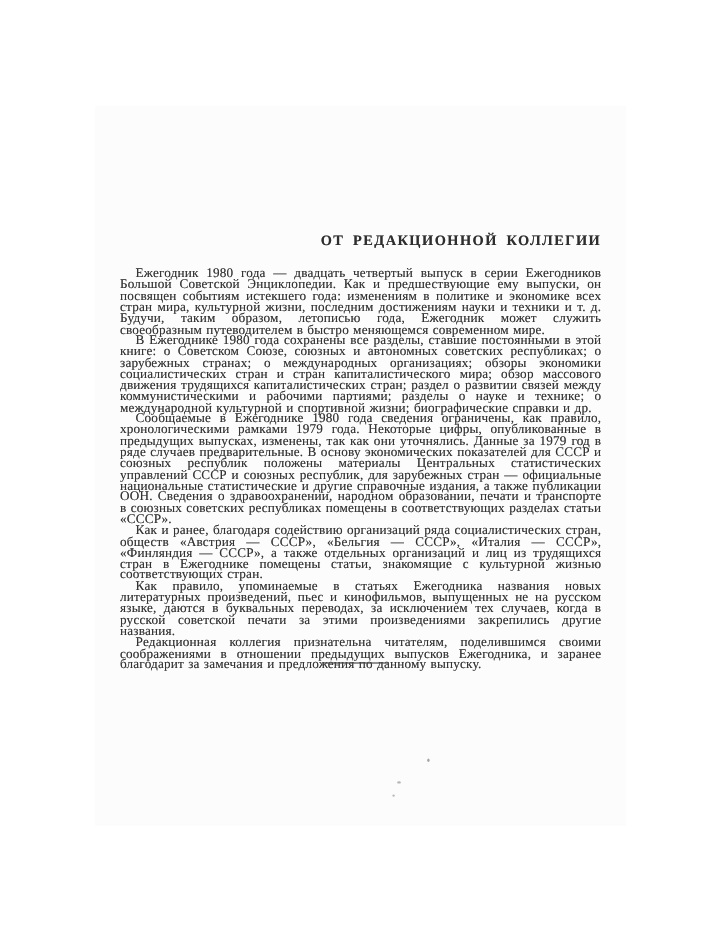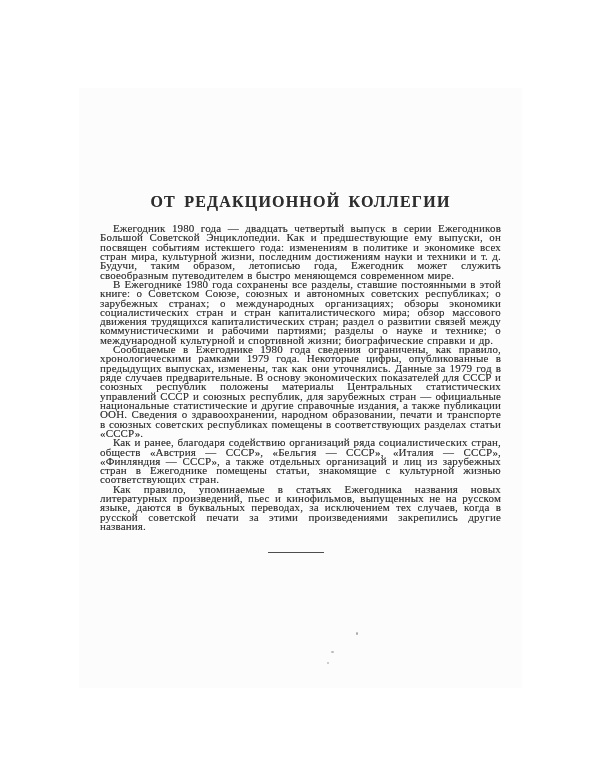--- a/index.html
+++ b/index.html
@@ -21,22 +21,22 @@
     width: 443px;
     height: 600px;
     background: #fcfcfc;
   }
   .page-title {
     position: absolute;
     left: 100px;
     top: 193px;
     width: 401px;
     margin: 0;
-    text-align: center;
-    font-size: 16px;
+    text-align: right;
+    font-size: 12px;
     font-weight: 700;
     letter-spacing: 1.2px;
     word-spacing: 3px;
     color: #2e2e2e;
     text-shadow: 0 0 0.4px rgba(46,46,46,0.55);
     white-space: nowrap;
   }
   .article-body {
     position: absolute;
     left: 100px;
@@ -77,22 +77,23 @@
 
 <div>
   <div class="page-tint"></div>
 
   <h1 class="page-title">ОТ РЕДАКЦИОННОЙ КОЛЛЕГИИ</h1>
 
   <div class="article-body">
     <p>Ежегодник 1980 года — двадцать четвертый выпуск в серии Ежегодников Большой Советской Энциклопедии. Как и предшествующие ему выпуски, он посвящен событиям истекшего года: изменениям в политике и экономике всех стран мира, культурной жизни, последним достижениям науки и техники и т. д. Будучи, таким образом, летописью года, Ежегодник может служить своеобразным путеводителем в быстро меняющемся современном мире.</p>
     <p>В Ежегоднике 1980 года сохранены все разделы, ставшие постоянными в этой книге: о Советском Союзе, союзных и автономных советских республиках; о зарубежных странах; о международных организациях; обзоры экономики социалистических стран и стран капиталистического мира; обзор массового движения трудящихся капиталистических стран; раздел о развитии связей между коммунистическими и рабочими партиями; разделы о науке и технике; о международной культурной и спортивной жизни; биографические справки и др.</p>
     <p>Сообщаемые в Ежегоднике 1980 года сведения ограничены, как правило, хронологическими рамками 1979 года. Некоторые цифры, опубликованные в предыдущих выпусках, изменены, так как они уточнялись. Данные за 1979 год в ряде случаев предварительные. В основу экономических показателей для СССР и союзных республик положены материалы Центральных статистических управлений СССР и союзных республик, для зарубежных стран — официальные национальные статистические и другие справочные издания, а также публикации ООН. Сведения о здравоохранении, народном образовании, печати и транспорте в союзных советских республиках помещены в соответствующих разделах статьи «СССР».</p>
-    <p>Как и ранее, благодаря содействию организаций ряда социалистических стран, обществ «Австрия — СССР», «Бельгия — СССР», «Италия — СССР», «Финляндия — СССР», а также отдельных организаций и лиц из зарубежных стран в Ежегоднике помещены статьи, знакомящие с культурной жизнью соответствующих стран.</p>
+    <p>Как и ранее, благодаря содействию организаций ряда социалистических стран, обществ «Австрия — СССР», «Бельгия — СССР», «Италия — СССР», «Финляндия — СССР», а также отдельных организаций и лиц из трудящихся стран в Ежегоднике помещены статьи, знакомящие с культурной жизнью соответствующих стран.</p>
     <p>Как правило, упоминаемые в статьях Ежегодника названия новых литературных произведений, пьес и кинофильмов, выпущенных не на русском языке, даются в буквальных переводах, за исключением тех случаев, когда в русской советской печати за этими произведениями закрепились другие названия.</p>
+    <p>Редакционная коллегия признательна читателям, поделившимся своими соображениями в отношении предыдущих выпусков Ежегодника, и заранее благодарит за замечания и предложения по данному выпуску.</p>
   </div>
 
   <div class="end-divider"></div>
 
   <div class="speck s1"></div>
   <div class="speck s2"></div>
   <div class="speck s3"></div>
 </div>
 
 </body></html>

